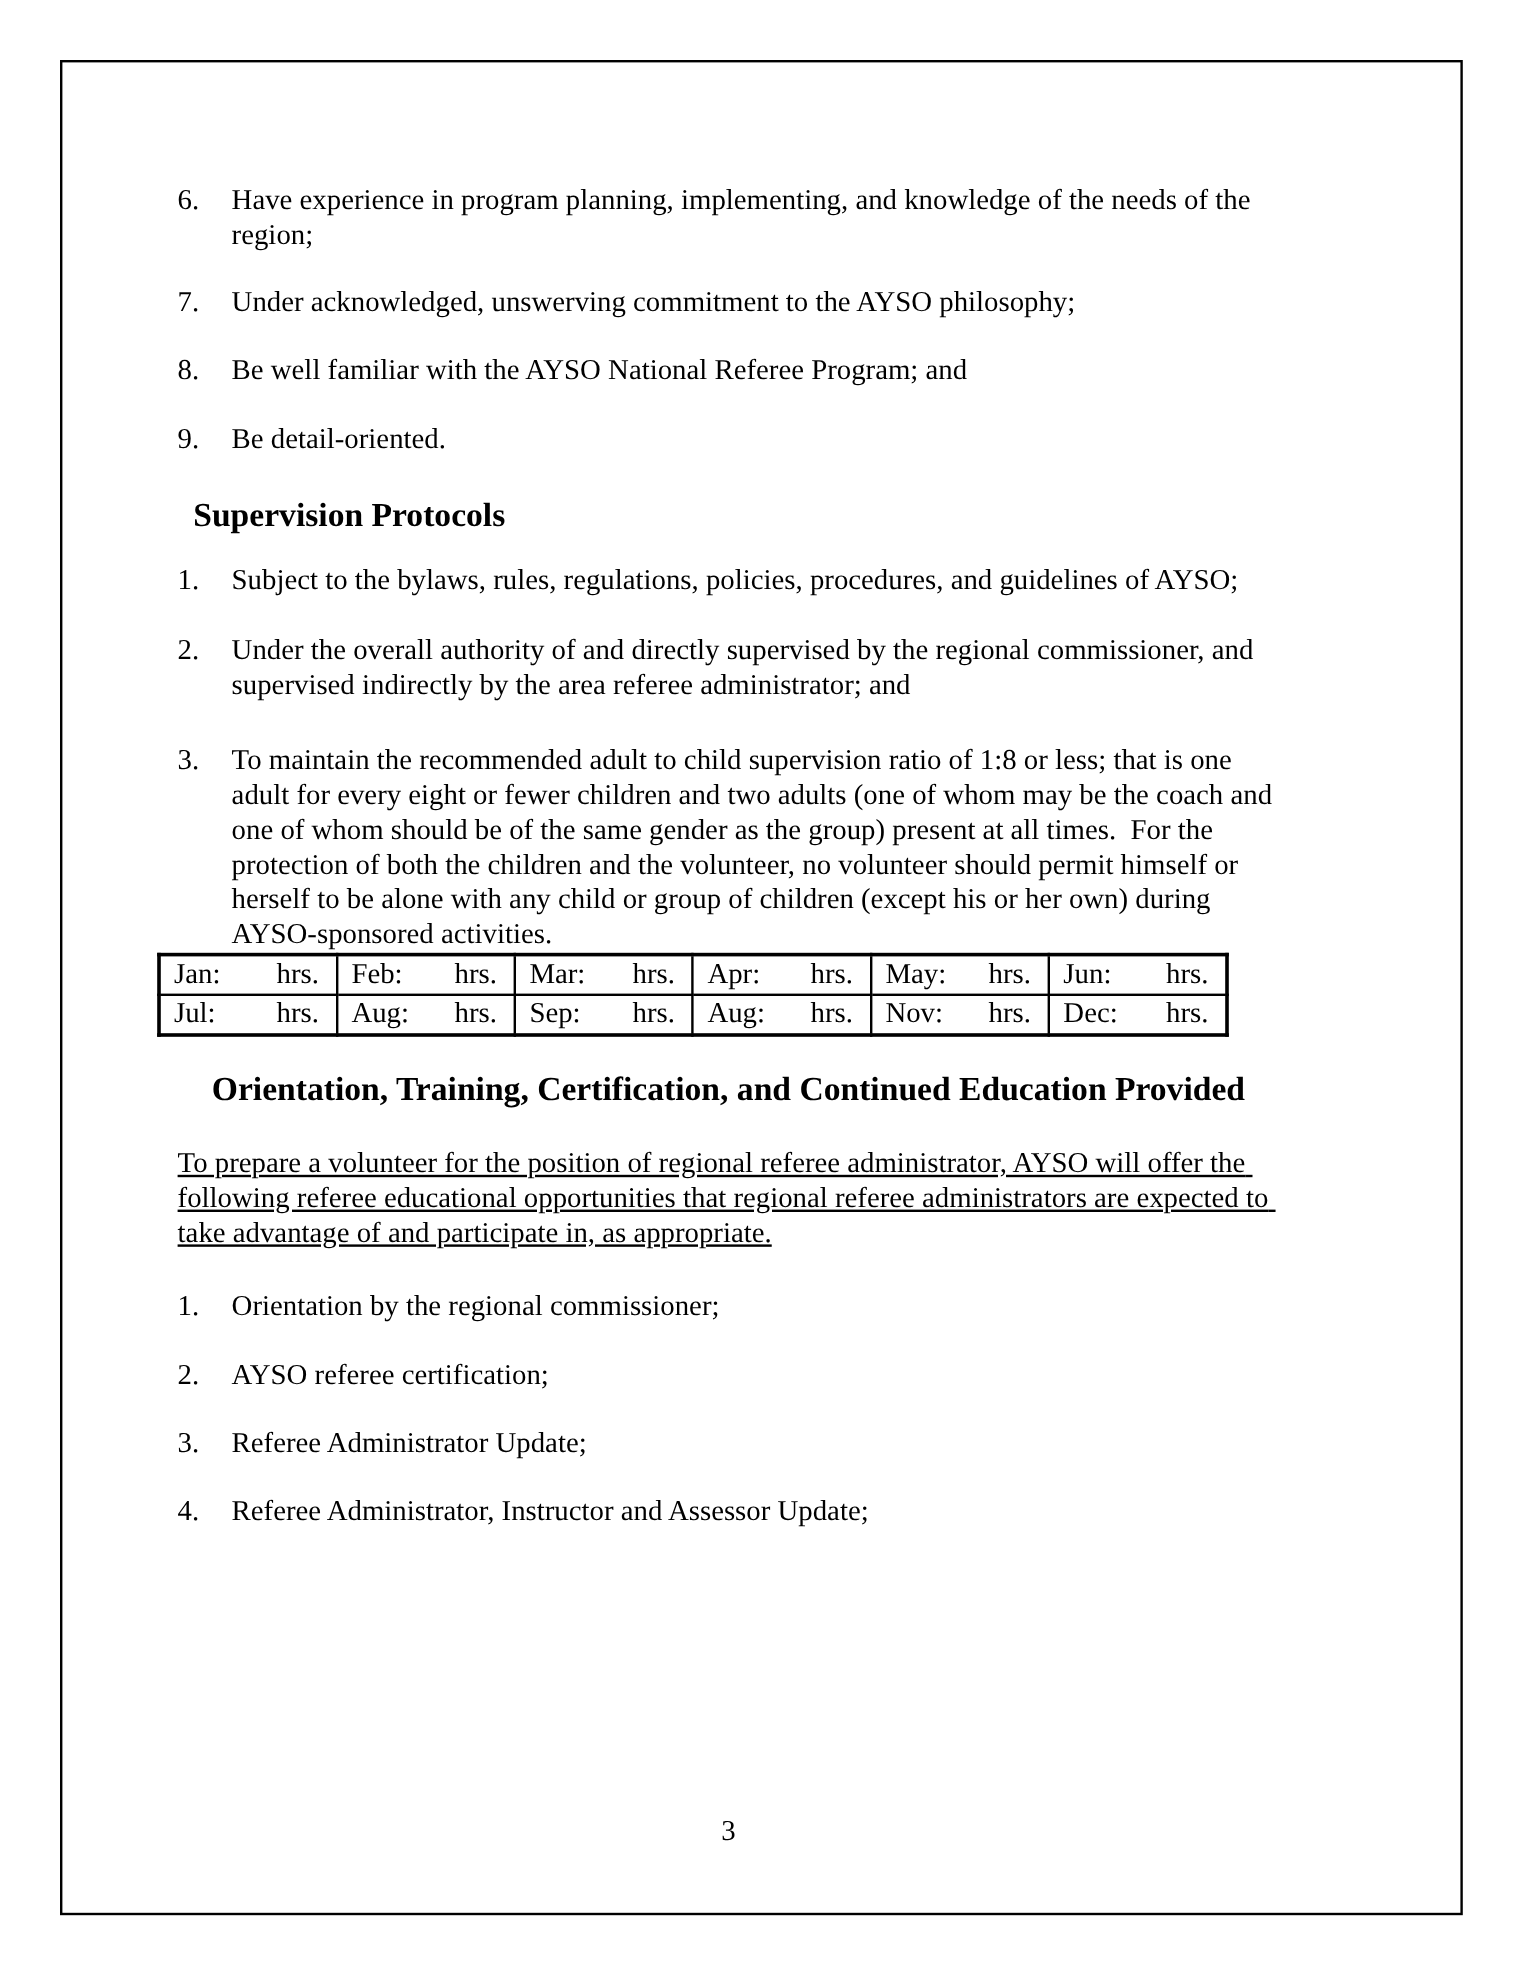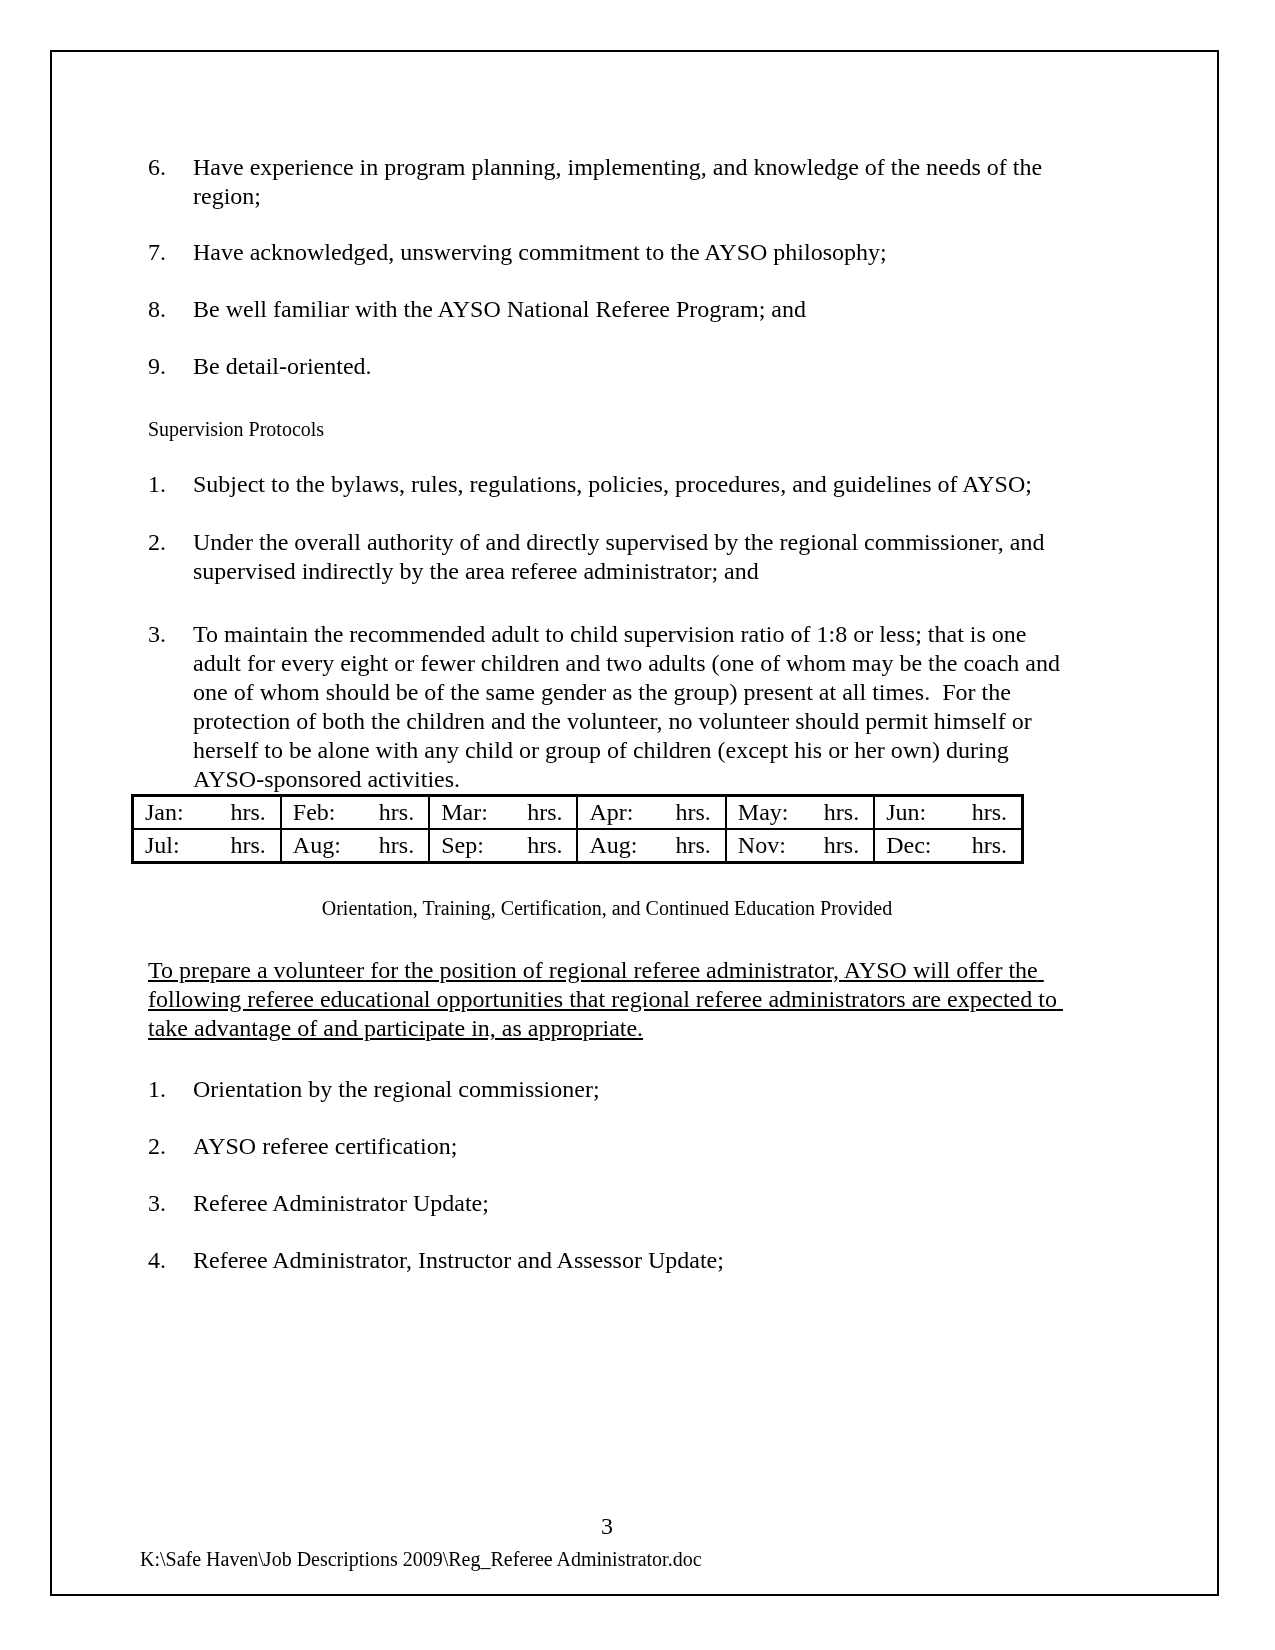--- a/index.html
+++ b/index.html
@@ -41,23 +41,23 @@
     flex: 0 0 45px;
     width: 45px;
   }
   .list-text {
     flex: 1 1 auto;
     white-space: pre-wrap;
   }
   .mb-gap  { margin-bottom: 28px; }
   .mb-27   { margin-bottom: 27px; }
   .heading {
-    font-weight: normal;
-    margin: 0;
-    font-size: 20px;
+    font-weight: bold;
+    margin: 13px;
+    font-size: 28px;
     line-height: 29px;
   }
   .h-supervision { margin-top: 34px; margin-bottom: 26px; }
   .intro-supervision { margin-bottom: 31px; }
   .sup-item-1 { margin-bottom: 29px; }
   .sup-item-2 { margin-bottom: 34px; }
   .h-time { margin-top: 20px; margin-bottom: 32px; }
   .intro-time { margin-bottom: 16px; }
   .hours-table {
     border-collapse: collapse;
@@ -104,21 +104,21 @@
 <div class="page-border"></div>
 
 <div class="content">
 
   <div class="list-item mb-27">
     <span class="list-num">6.</span>
     <span class="list-text">Have experience in program planning, implementing, and knowledge of the needs of the region;</span>
   </div>
   <div class="list-item mb-gap">
     <span class="list-num">7.</span>
-    <span class="list-text">Have acknowledged, unswerving commitment to the AYSO philosophy;</span>
+    <span class="list-text">Under acknowledged, unswerving commitment to the AYSO philosophy;</span>
   </div>
   <div class="list-item mb-gap">
     <span class="list-num">8.</span>
     <span class="list-text">Be well familiar with the AYSO National Referee Program; and</span>
   </div>
   <div class="list-item">
     <span class="list-num">9.</span>
     <span class="list-text">Be detail-oriented.</span>
   </div>
 
@@ -237,14 +237,13 @@
   <div class="list-item">
     <span class="list-num">4.</span>
     <span class="list-text">Referee Administrator, Instructor and Assessor Update;</span>
   </div>
 
 </div>
 
 <div class="page-number">3</div>
 
 <div class="doc-footer">
-  <div>K:\Safe Haven\Job Descriptions 2009\Reg_Referee Administrator.doc</div>
 </div>
 
 </body></html>

